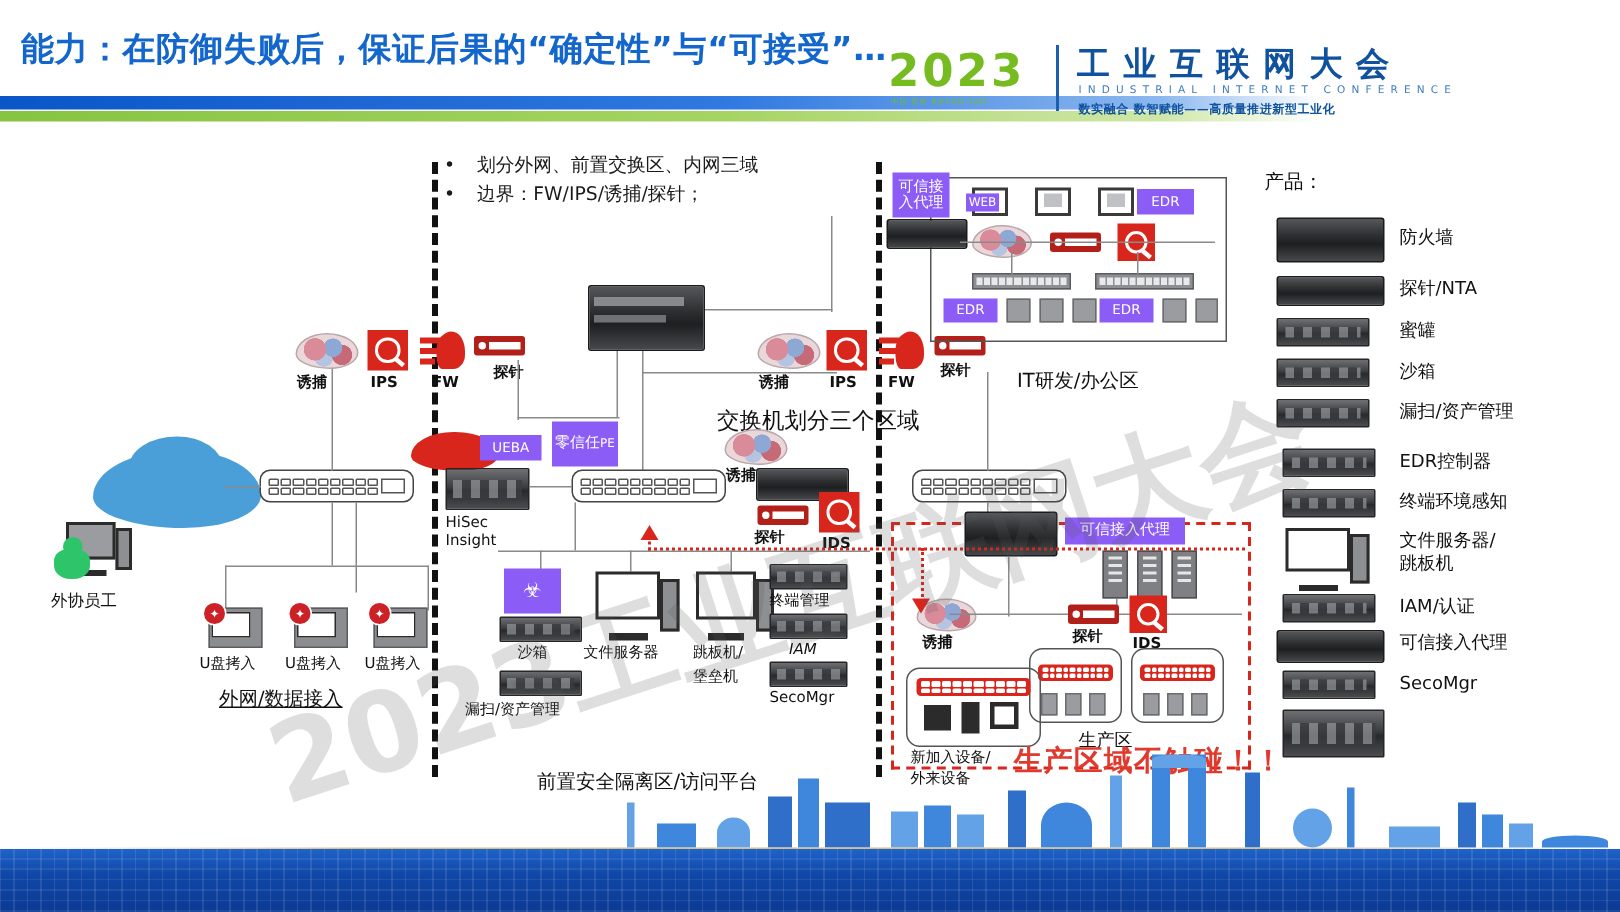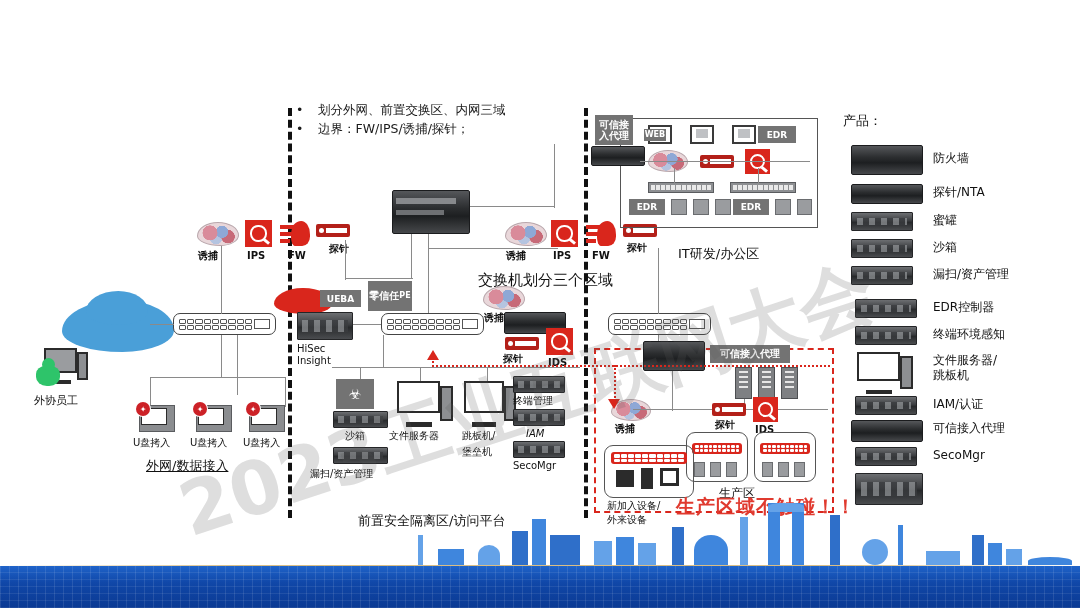--- a/index.html
+++ b/index.html
@@ -75,22 +75,22 @@
     position: absolute; border-left: 4px dashed #111; width: 0;
   }
 
   
   .lbl { position: absolute; font-size: 10px; color: #111; white-space: nowrap; line-height: 12px; }
   .lbl-b { font-weight: 700; }
   .lbl-zone { position: absolute; font-size: 13px; color: #111; white-space: nowrap; font-weight: 400;}
 
   
   .chip {
-    position: absolute; background: #737373; color: #fff;
-    font-size: 9px; font-weight: 700; display: flex; align-items: center;
+    position: absolute; background: #8b5cf6; color: #fff;
+    font-size: 9px; font-weight: 400; display: flex; align-items: center;
     justify-content: center; text-align: center; line-height: 10px;
   }
   .chip-lg { font-size: 10px; }
 
   
   .dev {
     position: absolute;
     background: linear-gradient(#6d6f72, #3b3d40 45%, #27292b 55%, #4a4c4f);
     border: 1px solid #242527; border-radius: 1px;
   }
@@ -268,20 +268,34 @@
   }
   .bld { position:absolute; bottom:43px; background:#3f86dd; }
   .bld.l { background:#64a2e8; }
   .bld.d { background:#2f6fc9; }
 </style>
 </head>
 <body>
 
 <div id="slide">
 
+  <div id="header">
+    <div id="title">能力：在防御失败后，保证后果的“确定性”与“可接受”…</div>
+    <div id="rule-blue"></div>
+    <div id="rule-green"></div>
+
+    <div id="logo">
+      <div id="logo-year">2023</div>
+      <div id="logo-year-sub">中国·苏州  8月14日-16日</div>
+      <div id="logo-div"></div>
+      <div id="logo-cn">工业互联网大会</div>
+      <div id="logo-en">INDUSTRIAL INTERNET CONFERENCE</div>
+      <div id="logo-slogan">数实融合  数智赋能——高质量推进新型工业化</div>
+    </div>
+  </div>
 
   <div id="bullets">
     <div class="bullet">划分外网、前置交换区、内网三域</div>
     <div class="bullet">边界：FW/IPS/诱捕/探针；</div>
   </div>
 
   <div class="vdash" style="left:288px; top:108px; height:410px;"></div>
   <div class="vdash" style="left:584px; top:108px; height:410px;"></div>
 
   <div class="icloud" style="left:62px; top:300px; width:112px; height:52px;"></div>

